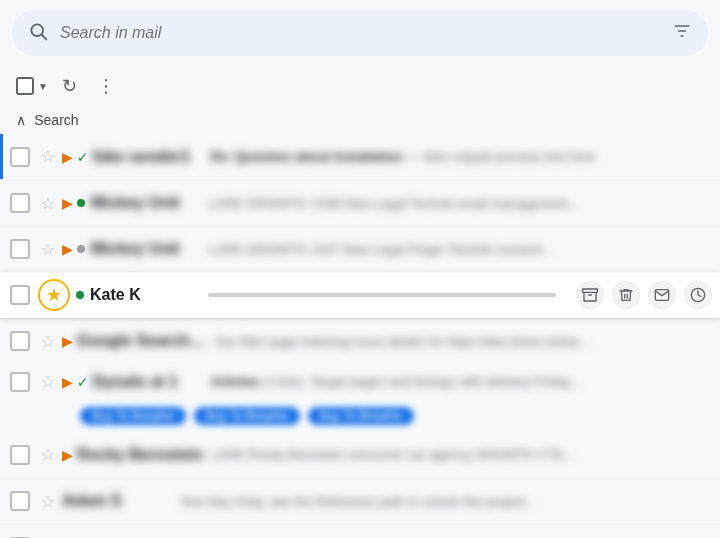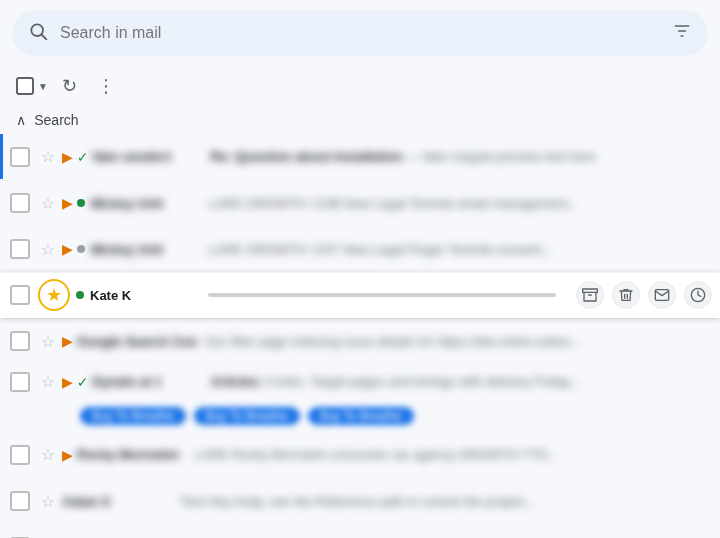--- a/index.html
+++ b/index.html
@@ -26,20 +26,21 @@
       margin-right: 12px;
       font-size: 18px;
     }
     .search-bar input {
       flex: 1;
       border: none;
       background: transparent;
       font-size: 16px;
       color: #202124;
       outline: none;
+      font-style: italic;
     }
     .search-bar .filter-icon {
       color: #5f6368;
       font-size: 18px;
       cursor: pointer;
     }
 
     
     .toolbar {
       display: flex;
@@ -163,21 +164,21 @@
     
     .check-mark {
       color: #1e8e3e;
       font-size: 14px;
       margin-right: 4px;
       flex-shrink: 0;
     }
 
     
     .sender {
-      font-size: 13px;
+      font-size: 16px;
       font-weight: 600;
       color: #202124;
       min-width: 110px;
       max-width: 130px;
       overflow: hidden;
       white-space: nowrap;
       text-overflow: ellipsis;
       margin-right: 8px;
       flex-shrink: 0;
     }

